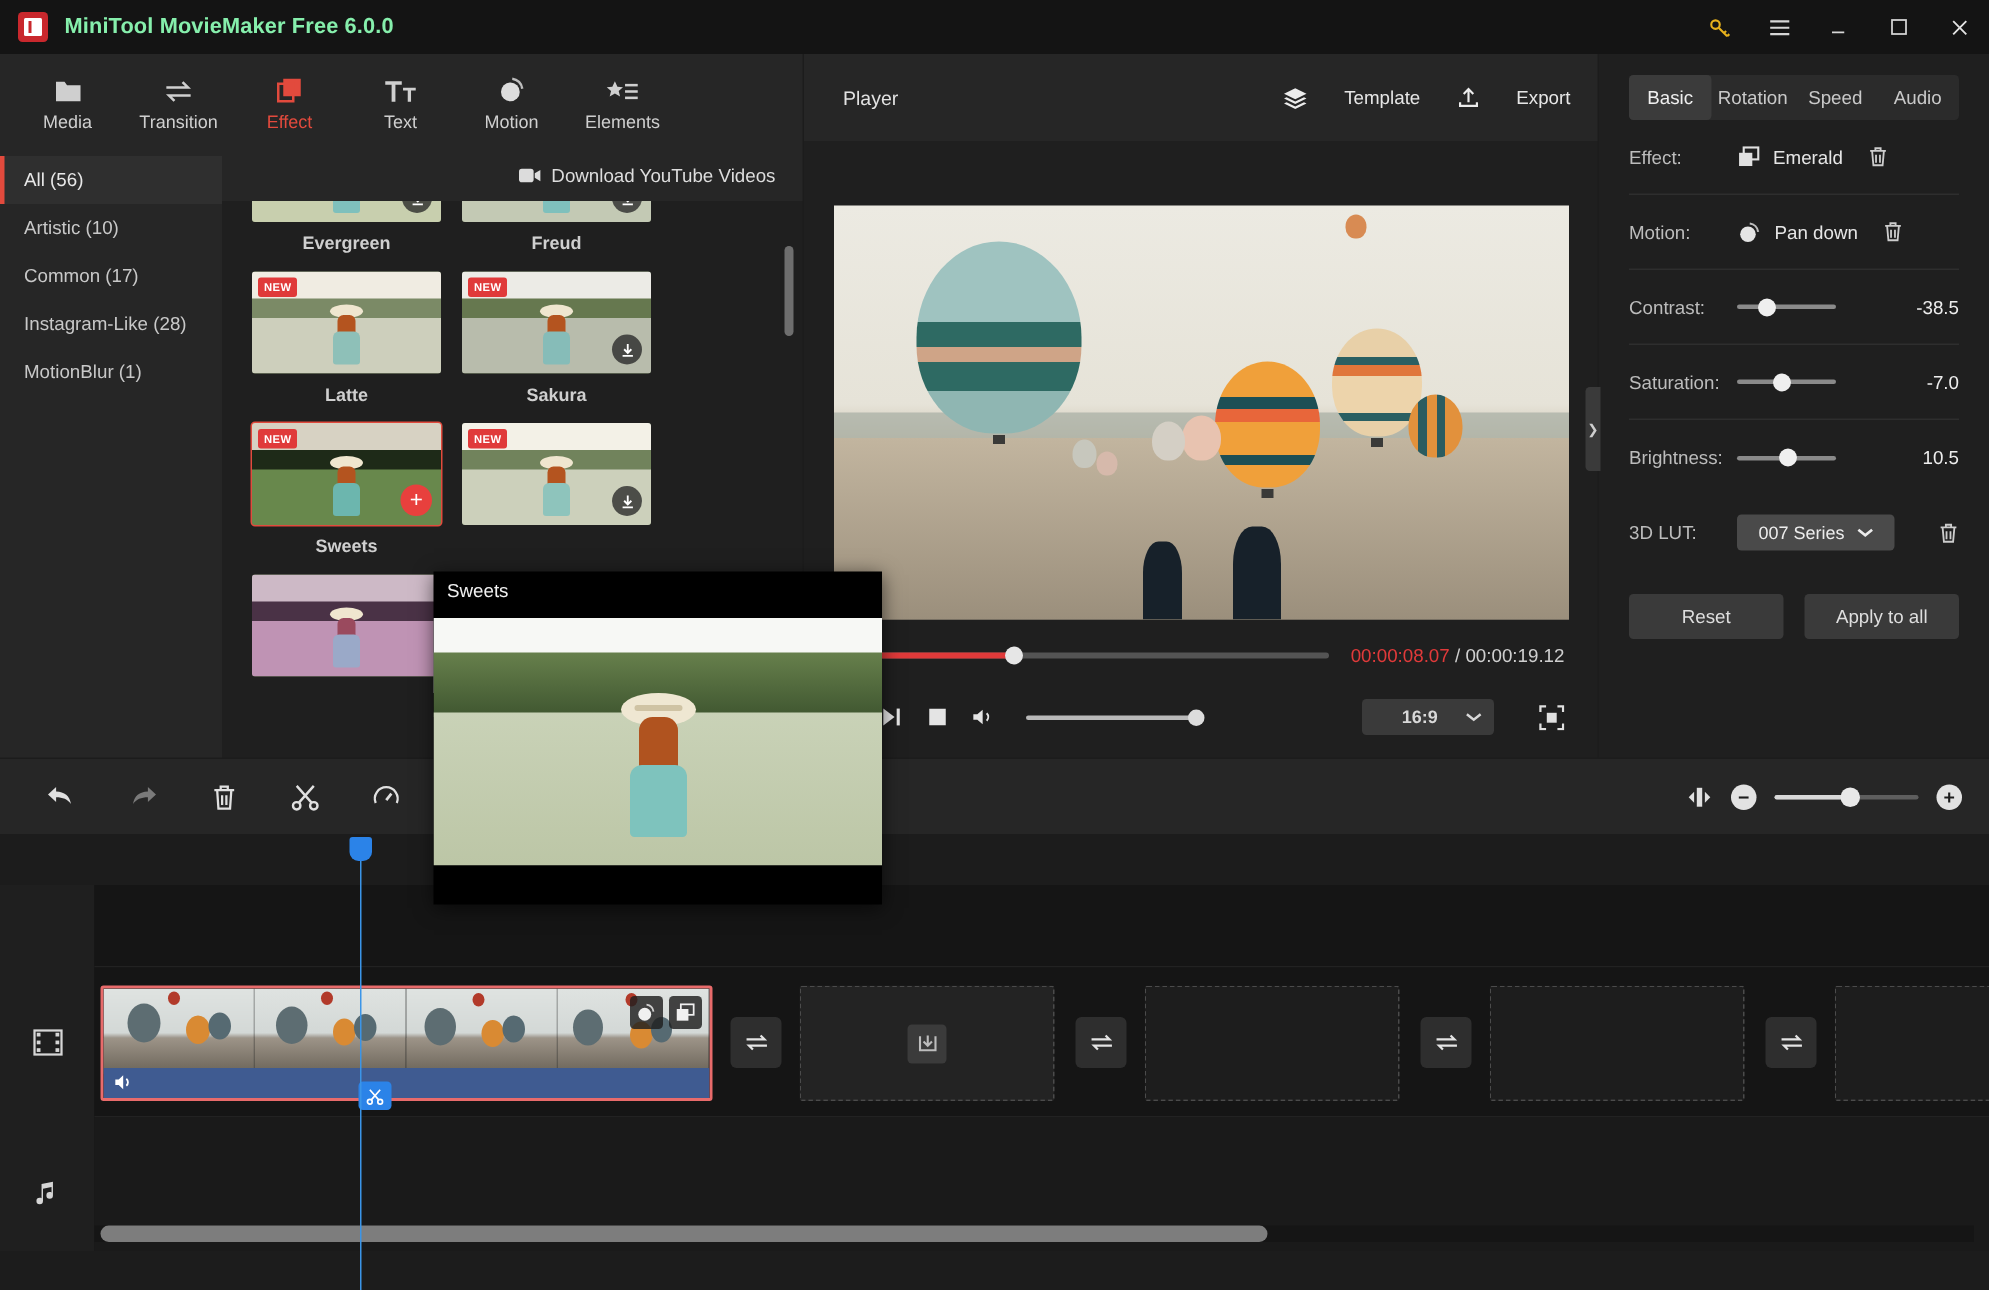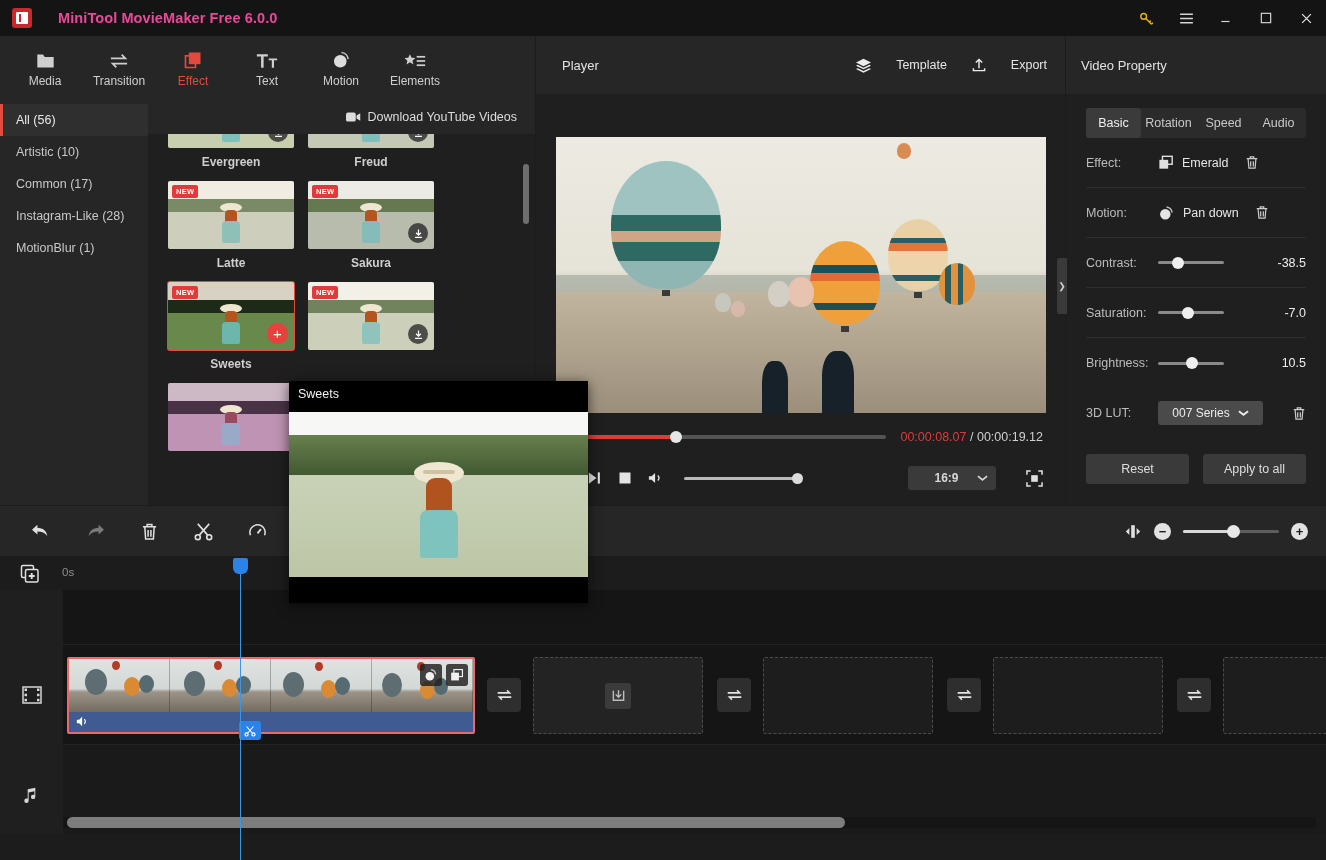--- a/index.html
+++ b/index.html
@@ -23,21 +23,21 @@
   }
   .app-logo::after{
     content:""; position:absolute; left:4px; top:4px; width:12px; height:12px;
     background:#fff; border-radius:1px;
   }
   .app-logo::before{
     content:""; position:absolute; left:7px; top:6px; width:2px; height:8px;
     background:#c9282d; z-index:2;
   }
   .app-title {
-    margin-left:26px; font-size:14.5px; font-weight:bold; color:#ec4899;
+    margin-left:11px; font-size:14.5px; font-weight:bold; color:#86efac;
     letter-spacing:.1px;
   }
   .titlebar-right { margin-left:auto; display:flex; align-items:center; height:36px; }
   .tb-btn {
     width:40px; height:36px; display:flex; align-items:center; justify-content:center;
     color:#d0d0d0;
   }
 
   
   .toolbar {
@@ -650,23 +650,20 @@
             <path d="M1 5V1h4M13 1h4v4M17 13v4h-4M5 17H1v-4"></path>
               <rect x="5.5" y="5.5" width="7" height="7" fill="#e0e0e0" stroke="none"></rect>
           </svg>
         </span>
       </div>
     </div>
   </div>
 
   <div class="props">
     <div class="collapse-handle">❯</div>
-    <div class="props-head">
-      <span>Video Property</span>
-    </div>
 
     <div class="tabs">
       <div class="tab active">
         <span>Basic</span>
       </div>
       <div class="tab">
         <span>Rotation</span>
       </div>
       <div class="tab">
         <span>Speed</span>
@@ -798,30 +795,20 @@
       </span>
       <span class="zcirc">−</span>
       <div class="zslider">
         <div class="zfill"></div>
         <div class="zknob"></div>
       </div>
       <span class="zcirc">+</span>
     </div>
   </div>
 
-  <div class="tl-ruler">
-    <span class="add-track">
-      <svg width="20" height="20" viewBox="0 0 20 20" stroke="#e0e0e0" stroke-width="1.5" fill="none">
-        <rect x="1.5" y="1.5" width="12" height="12" rx="1.5"></rect>
-          <rect x="5.5" y="5.5" width="12.5" height="12.5" rx="1.5" fill="#1c1c1c"></rect>
-        <path d="M11.7 9v6M8.7 12h6" stroke-width="1.9"></path>
-      </svg>
-    </span>
-    <span class="ruler-zero">0s</span>
-  </div>
 
   <div class="tl-body">
     <div class="tl-gutter">
       <div class="gut-row g1"></div>
       <div class="gut-row">
         <span>
           <svg width="20" height="20" viewBox="0 0 20 20" fill="#d6d6d6">
             <rect x="1" y="2" width="18" height="16" fill="none" stroke="#d6d6d6" stroke-width="1.5"></rect>
             <rect x="2.5" y="3.5" width="2.5" height="2.5"></rect>
               <rect x="2.5" y="8.7" width="2.5" height="2.5"></rect>

